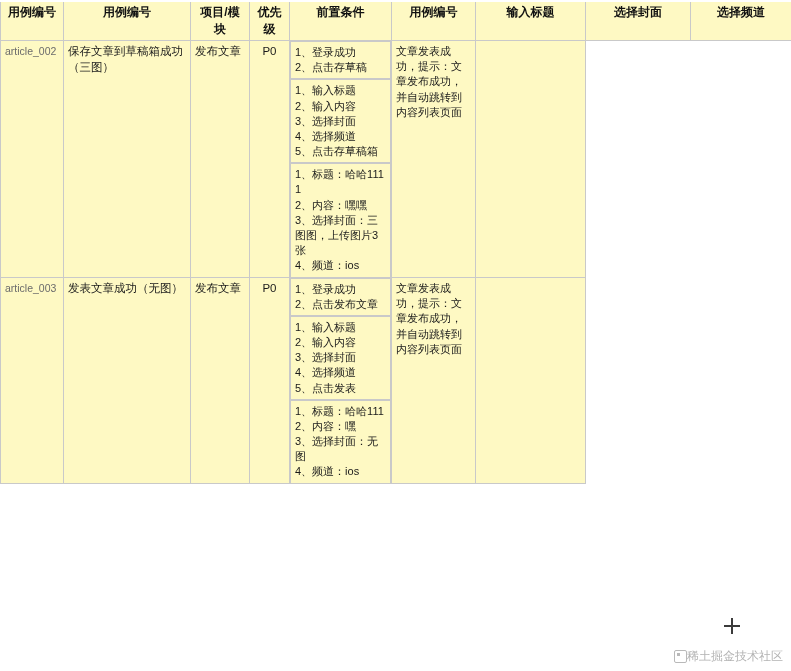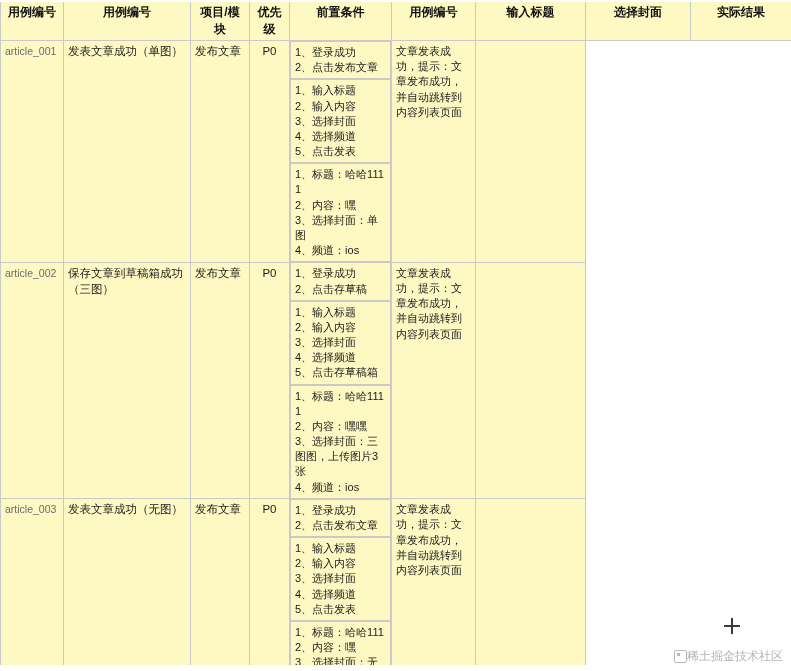--- a/index.html
+++ b/index.html
@@ -139,43 +139,24 @@
   <thead>
     <tr>
       <th>用例编号</th>
       <th>用例编号</th>
       <th>项目/模块</th>
       <th>优先级</th>
       <th>前置条件</th>
       <th>用例编号</th>
       <th>输入标题</th>
       <th>选择封面</th>
-      <th>实际结果</th>
+      <th>选择频道</th>
     </tr>
   </thead>
   <tbody>
-    <tr>
-      <td class="id">article_001</td>
-      <td class="title">发表文章成功（单图）</td>
-      <td class="mod">发布文章</td>
-      <td class="pri">P0</td>
-      <td class="pre ln">1、登录成功
-2、点击发布文章</td>
-      <td class="steps ln">1、输入标题
-2、输入内容
-3、选择封面
-4、选择频道
-5、点击发表</td>
-      <td class="data ln">1、标题：哈哈1111
-2、内容：嘿
-3、选择封面：单图
-4、频道：ios</td>
-      <td class="exp">文章发表成功，提示：文章发布成功，并自动跳转到内容列表页面</td>
-      <td class="act"></td>
-    </tr>
     <tr>
       <td class="id">article_002</td>
       <td class="title">保存文章到草稿箱成功（三图）</td>
       <td class="mod">发布文章</td>
       <td class="pri">P0</td>
       <td class="pre ln">1、登录成功
 2、点击存草稿</td>
       <td class="steps ln">1、输入标题
 2、输入内容
 3、选择封面

